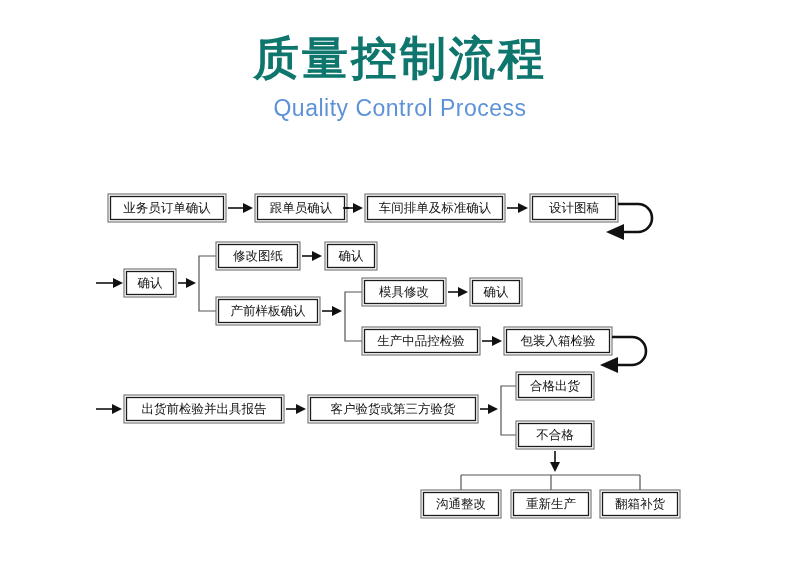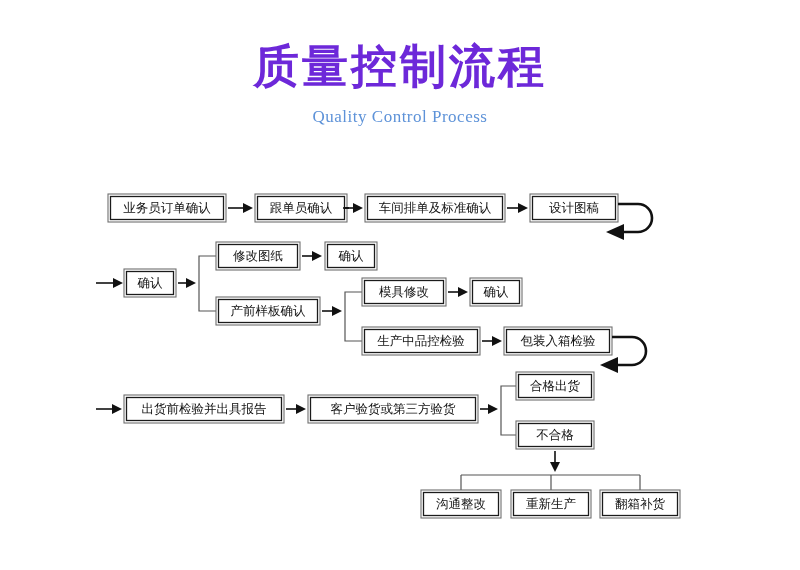--- a/index.html
+++ b/index.html
@@ -27,29 +27,29 @@
     top: 26px;
     width: 800px;
     text-align: center;
   }
   .title-main {
     display: block;
     font-family: "Liberation Sans", "DejaVu Sans", sans-serif;
     font-weight: bold;
     font-size: 46px;
     letter-spacing: 3px;
-    color: #6d28d9;
+    color: #0f766e;
     line-height: 1.05;
-    margin: 16px;
+    margin: 8px;
   }
   .title-sub {
     display: block;
-    font-family: Liberation Serif, serif;
+    font-family: Liberation Sans, sans-serif;
     font-weight: normal;
-    font-size: 17px;
+    font-size: 23px;
     letter-spacing: 0.5px;
     color: #5d92d8;
     line-height: 1.25;
     margin-top: 12px;
   }
   #flow-svg {
     position: absolute;
     left: 0;
     top: 0;
     width: 800px;

